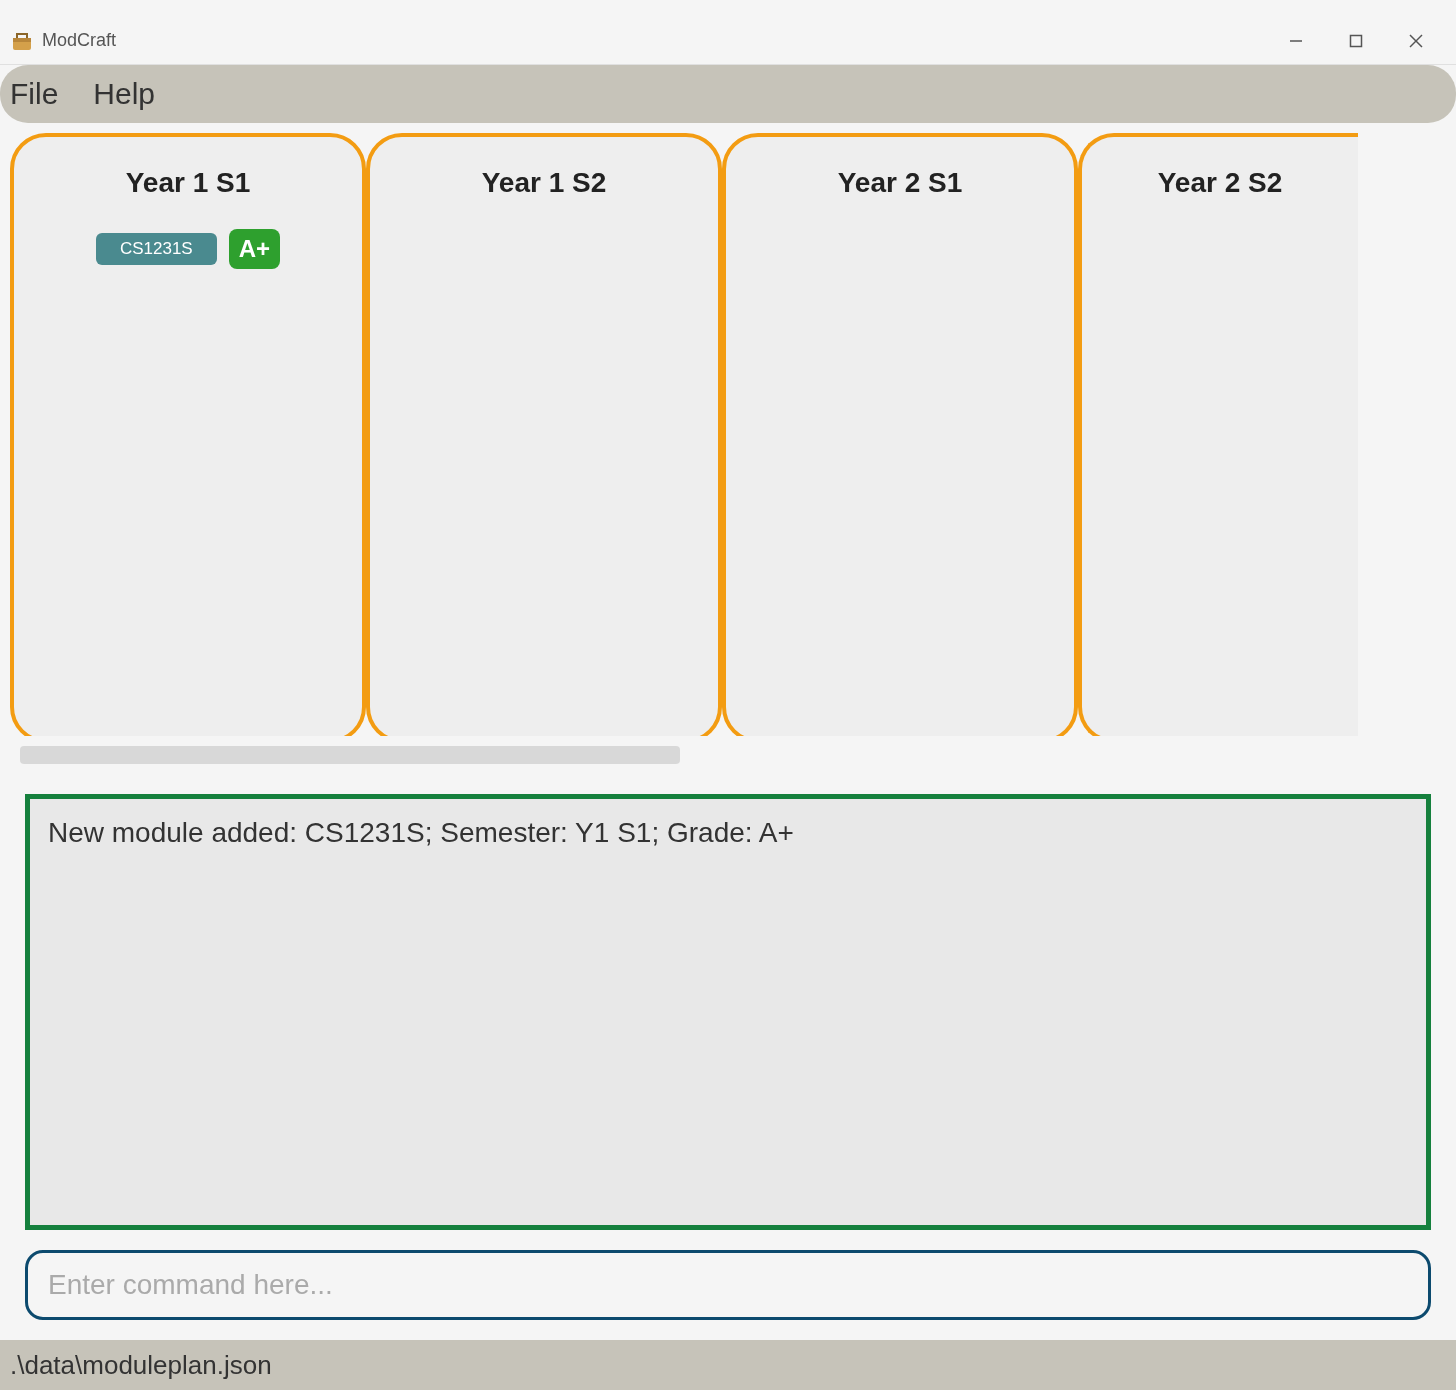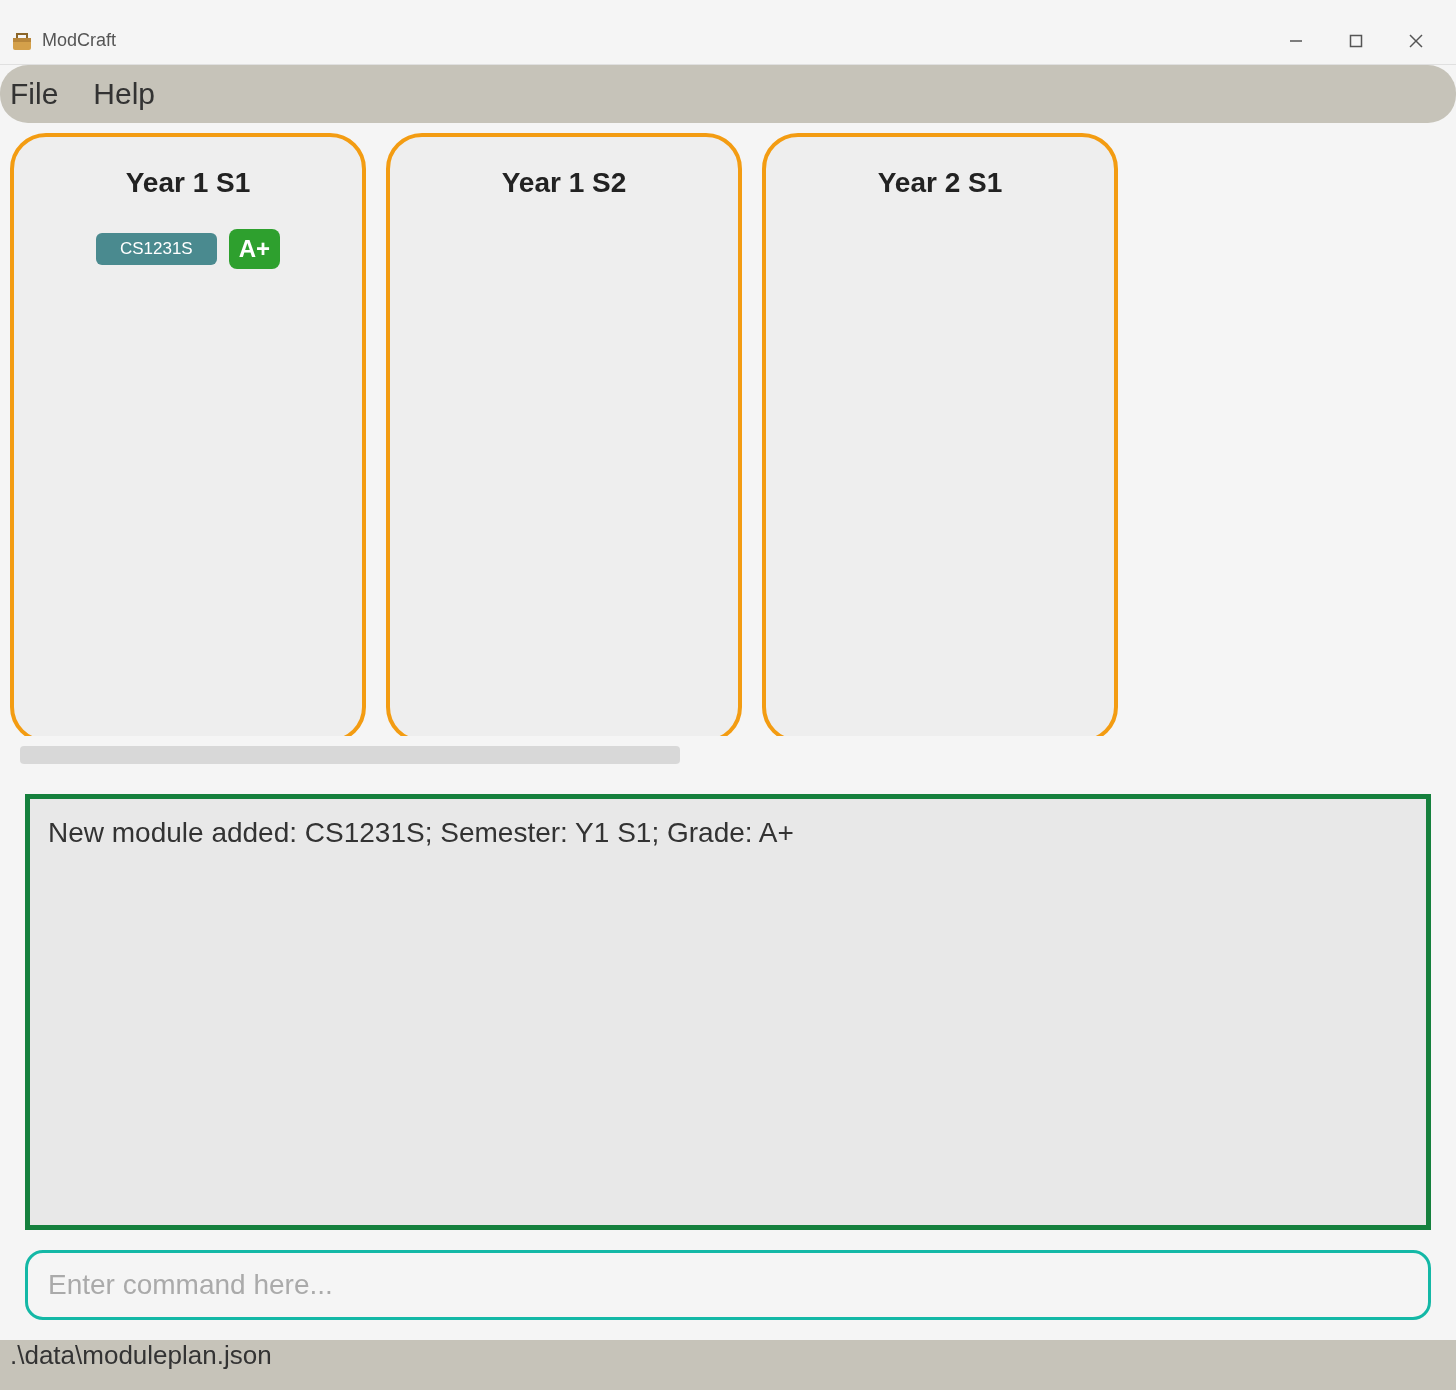--- a/index.html
+++ b/index.html
@@ -74,21 +74,20 @@
       flex-direction: column;
       background: #f5f5f5;
       overflow: hidden;
     }
     .semester-scroll {
       padding: 10px 10px 0 10px;
       overflow-x: hidden;
     }
     .semester-row {
       display: flex;
-      gap: 20px;
     }
     .semester-card {
       min-width: 356px;
       height: 610px;
       border: 4px solid #f39c12;
       border-radius: 36px;
       background: #eeeeee;
       padding: 30px 20px;
       display: flex;
       flex-direction: column;
@@ -154,37 +153,38 @@
       color: #333;
       font-weight: 400;
     }
     
     .command-input-wrap {
       margin: 0 25px 20px 25px;
     }
     .command-input {
       width: 100%;
       height: 70px;
-      border: 3px solid #14b8a6;
+      border: 3px solid #0c4a6e;
       border-radius: 18px;
       background: #f5f5f5;
       padding: 0 20px;
       font-size: 28px;
       color: #333;
       font-family: inherit;
       outline: none;
     }
     .command-input::placeholder {
       color: #aaa;
     }
     
     .statusbar {
       height: 50px;
       background: #c6c3b9;
       display: flex;
+      align-items: center;
       padding: 0 10px;
       font-size: 26px;
       color: #333;
     }
   </style>
 </head>
 <body>
 
 <div class="titlebar">
   <span class="titlebar-icon">
@@ -234,20 +234,23 @@
       </div>
 
       <div class="semester-card">
         <div class="semester-title">Year 1 S2</div>
       </div>
 
       <div class="semester-card">
         <div class="semester-title">Year 2 S1</div>
       </div>
 
+      <div class="semester-card partial">
+        <div class="semester-title">Year 2 S2</div>
+      </div>
 
     </div>
   </div>
 
   <div class="scrollbar-track">
     <div class="scrollbar-thumb"></div>
   </div>
 
   <div class="output-area">
     <span>New module added: CS1231S; Semester: Y1 S1; Grade: A+</span>

